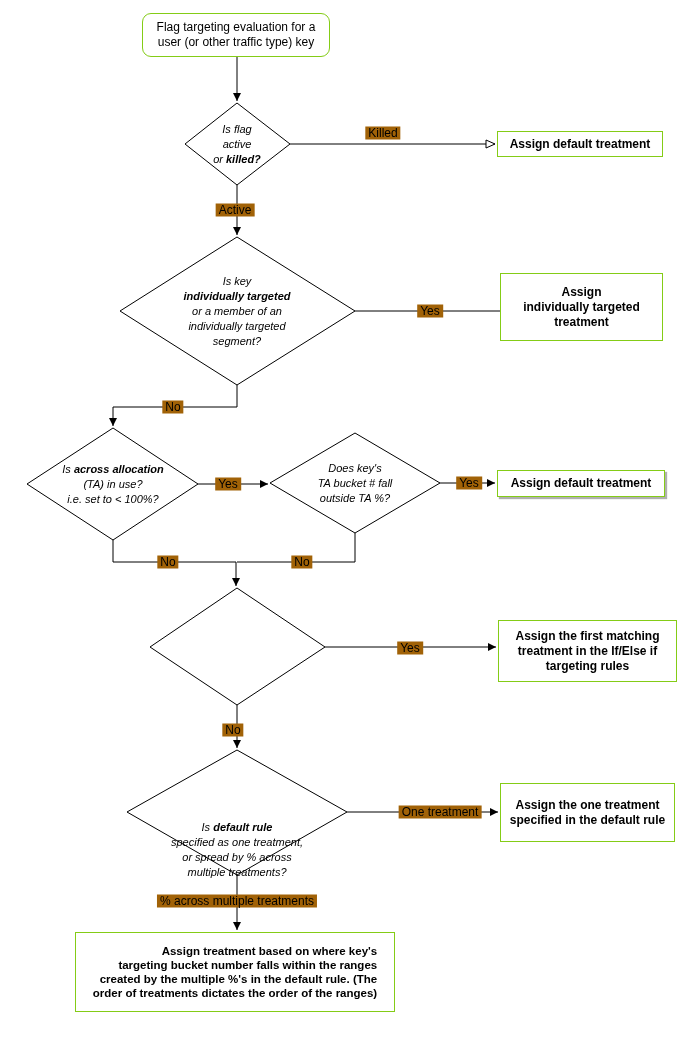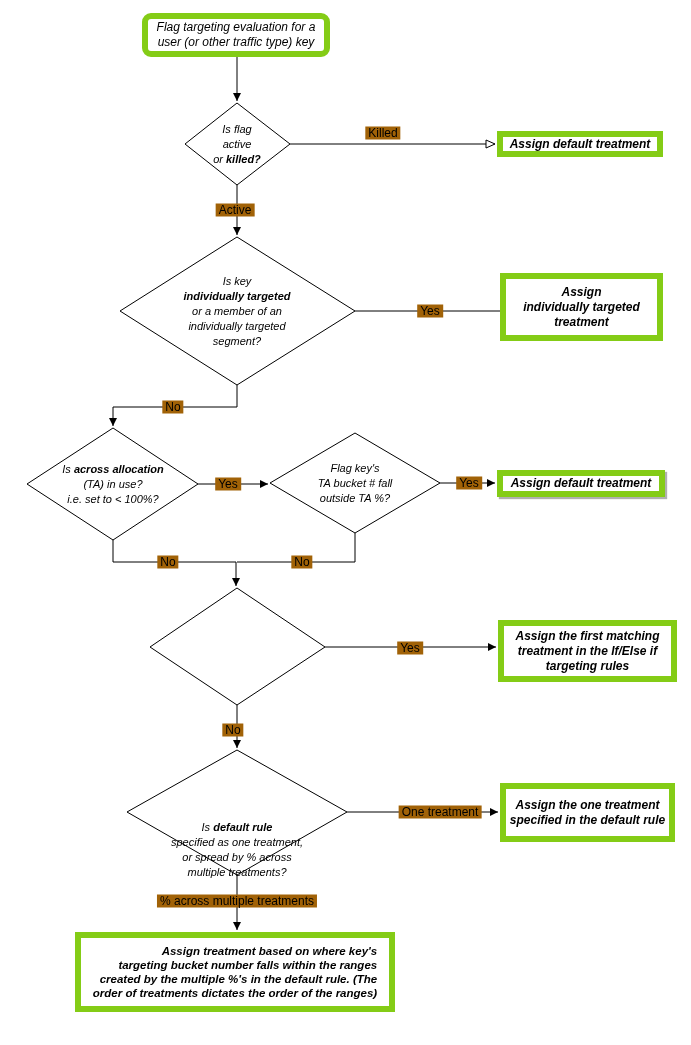--- a/index.html
+++ b/index.html
@@ -2,23 +2,23 @@
 <html><head>
 <meta charset="utf-8">
 <style>
   html,body { margin:0; padding:0; background:#ffffff; }
   #canvas {
     position:relative; width:691px; height:1045px; background:#ffffff;
     font-family:"Liberation Sans", sans-serif; color:#000;
   }
   #edges { position:absolute; left:0; top:0; z-index:1; }
   .box {
-    position:absolute; background:#fff; border:6px solid #84cc16; box-sizing:border-box;
+    position:absolute; background:#fff; border:1px solid #84cc16; box-sizing:border-box;
     display:flex; align-items:center; justify-content:center; text-align:center;
-    font-weight:bold; font-size:12px; line-height:15px; z-index:2;font-style:italic;
+    font-weight:bold; font-size:12px; line-height:15px; z-index:2;
   }
   .box.rounded { border-radius:9px; font-weight:normal; }
   .box.shadowed { box-shadow:2px 2px 1px #b0b0b0; }
   .dtext {
     position:absolute; display:flex; align-items:center; justify-content:center;
     text-align:center; font-size:11px; line-height:15px; z-index:2; pointer-events:none;font-style:italic;
   }
   .inner { white-space:pre-line; }
   .inner b { font-weight:bold; }
   .lbl {
@@ -120,21 +120,21 @@
 segment?</span></span>
   </div>
 
   <div class="dtext" style="left:28px; top:434px; width:170px; height:100px;">
     <span class="inner"><span>Is </span><b>across allocation</b><span>
 (TA) in use?
 i.e. set to &lt; 100%?</span></span>
   </div>
 
   <div class="dtext" style="left:270px; top:438px; width:170px; height:90px;">
-    <span class="inner"><span>Flag key's
+    <span class="inner"><span>Does key's
 TA bucket # fall
 outside TA %?</span></span>
   </div>
 
 
   <div class="dtext" style="left:127px; top:800px; width:220px; height:100px;text-align:center;">
     <span class="inner"><span>Is </span><b>default rule</b><span>
 specified as one treatment,
 or spread by % across
 multiple treatments?</span></span>

